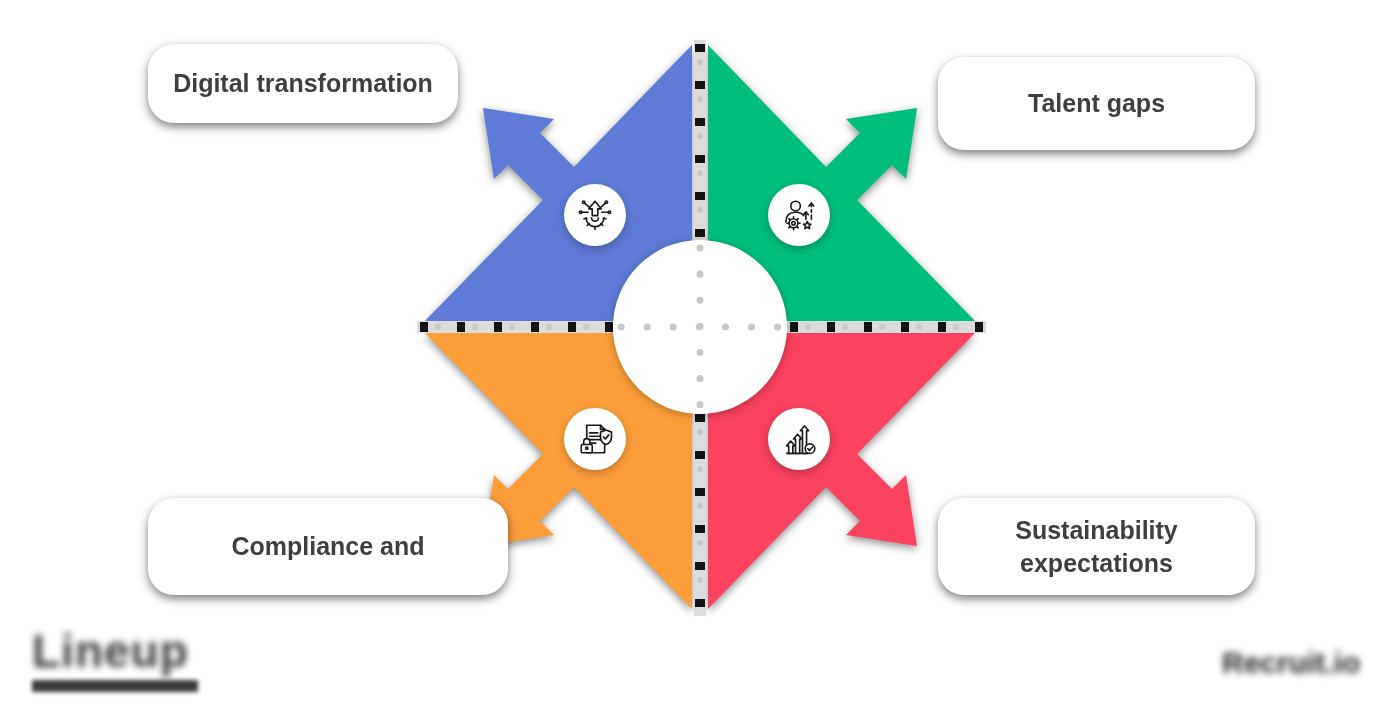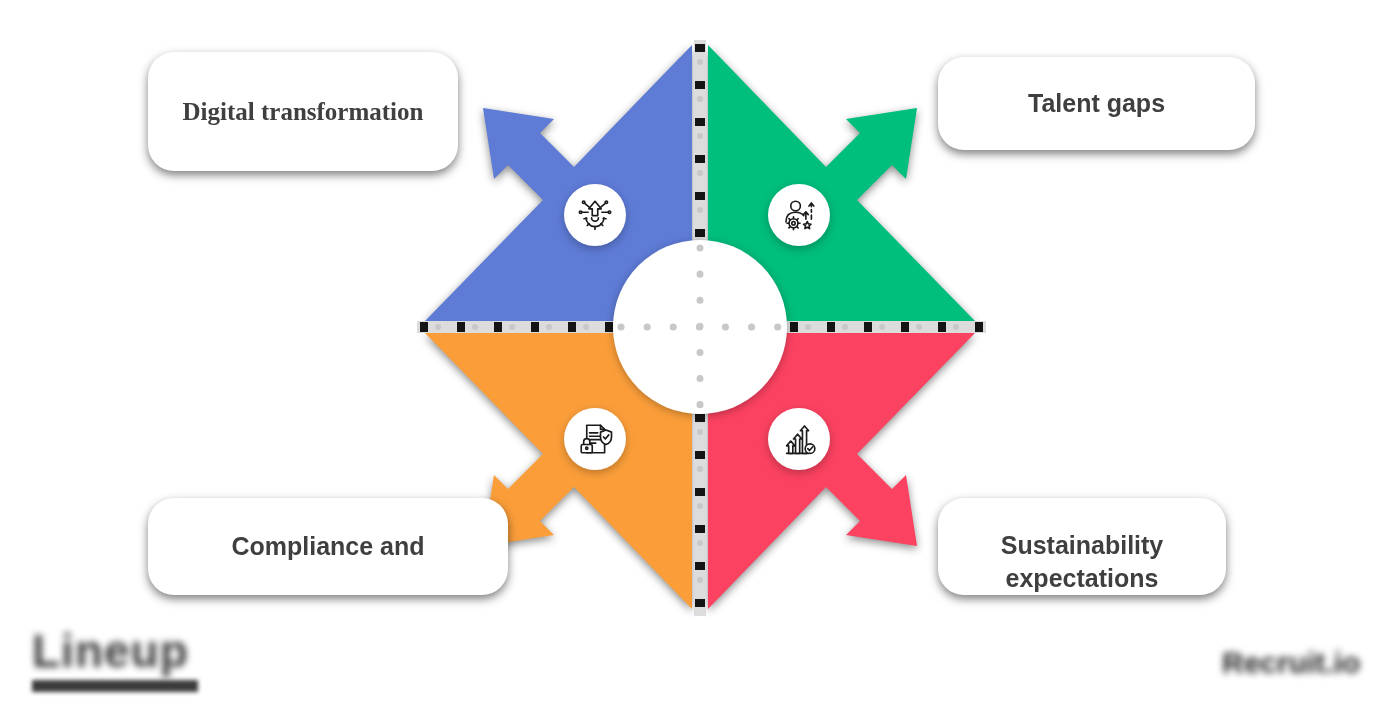--- a/index.html
+++ b/index.html
@@ -107,40 +107,40 @@
     <svg x="777" y="417" width="44" height="44" viewBox="0 0 64 64" class="icon">
       <path d="M14 53 H46"></path>
       <path class="fillwhite" d="M20 35 L14 42 H17 V53 H23 V42 H26 Z"></path>
       <path class="fillwhite" d="M30 25 L24 32 H27 V53 H33 V32 H36 Z"></path>
       <path class="fillwhite" d="M40 13 L34 20 H37 V53 H43 V20 H46 Z"></path>
       <circle class="fillwhite" cx="48" cy="46" r="7"></circle>
       <path d="M44.8 46 L47.2 48.8 L51.8 43.6"></path>
     </svg>
   </svg>
 
-  <div class="label-box" style="left:148px;top:52px;width:310px;height:119px;font-family:Liberation Serif, serif;">
+  <div class="label-box" style="left:148px;top:44px;width:310px;height:79px;">
     <div class="label-text">
       <span class="ln">Digital transformation</span>
     </div>
   </div>
 
   <div class="label-box" style="left:938px;top:57px;width:317px;height:93px;">
     <div class="label-text">
       <span class="ln">Talent gaps</span>
       <span class="ln"></span>
     </div>
   </div>
 
   <div class="label-box" style="left:148px;top:498px;width:360px;height:97px;">
     <div class="label-text">
       <span class="ln">Compliance and</span>
     </div>
   </div>
 
-  <div class="label-box" style="left:938px;top:498px;width:288px;height:97px;align-items:flex-end;">
+  <div class="label-box" style="left:938px;top:498px;width:317px;height:97px;">
     <div class="label-text">
       <span class="ln">Sustainability</span>
       <span class="ln">expectations</span>
     </div>
   </div>
 
   <div class="logo-left">
     <div class="wordmark">Lineup</div>
     <div class="bar"></div>
   </div>

